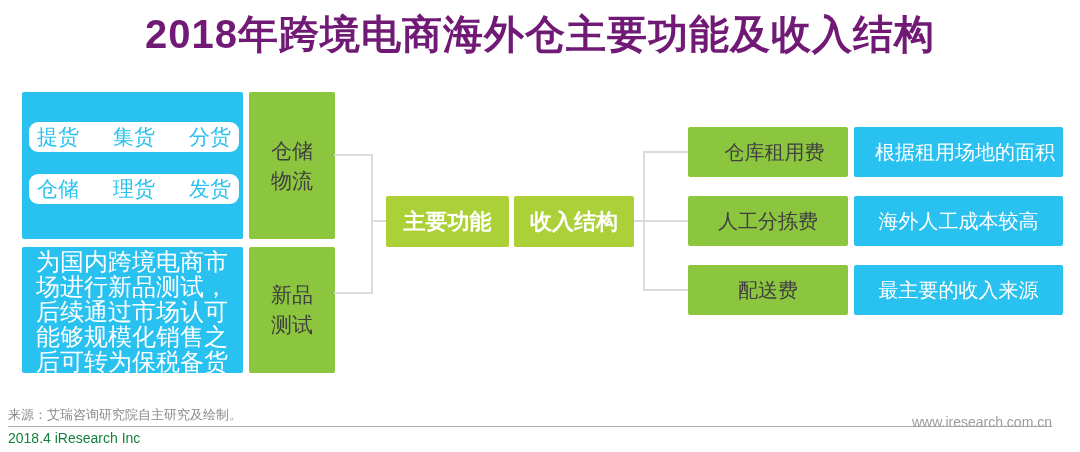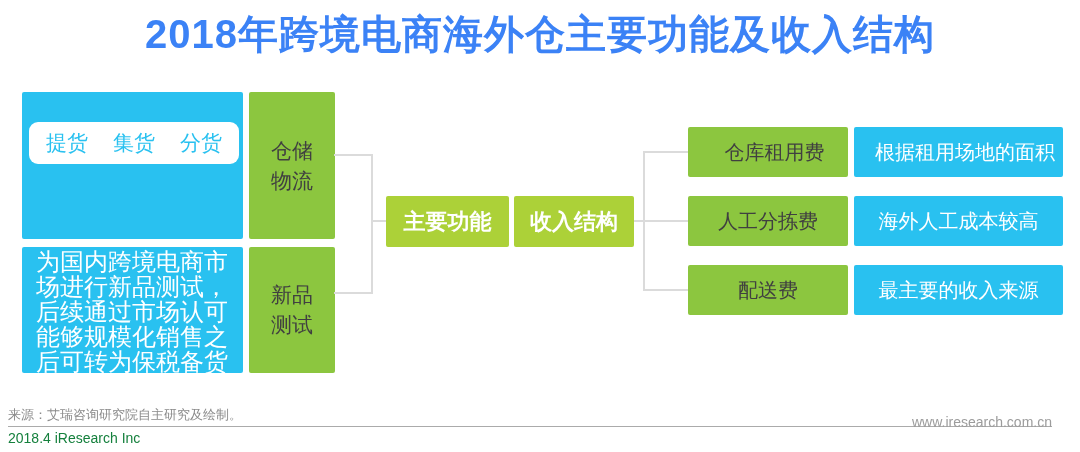--- a/index.html
+++ b/index.html
@@ -2,35 +2,35 @@
 <html><head>
 <meta charset="utf-8">
 <style>
   html,body{margin:0;padding:0;}
   body{
     width:1080px;height:452px;position:relative;background:#ffffff;
     font-family:"Liberation Sans",sans-serif;overflow:hidden;
   }
   .title{
     position:absolute;top:10px;left:0;width:1080px;text-align:center;
-    font-size:40px;line-height:48px;font-weight:bold;color:#3b82f6;
+    font-size:40px;line-height:48px;font-weight:bold;color:#701a75;
     letter-spacing:1px;
   }
   .box{position:absolute;box-sizing:border-box;border-radius:2px;}
   .cyan{background:#29c1f0;color:#ffffff;}
   .green{background:#8cc63f;color:#404040;}
   .cgreen{background:#acd138;color:#ffffff;}
   .center-flex{display:flex;align-items:center;justify-content:center;text-align:center;}
 
   
   .pills-box{left:22px;top:92px;width:221px;height:147px;}
   .pill{
-    position:absolute;left:7px;width:210px;height:42px;background:#ffffff;
+    position:absolute;left:7px;width:210px;height:30px;background:#ffffff;
     border-radius:9px;display:flex;justify-content:space-between;align-items:center;
-    padding:0 17px;box-sizing:border-box;color:#29c1f0;font-size:21px;
+    padding:0 8px;box-sizing:border-box;color:#29c1f0;font-size:21px;
   }
   .pill-1{top:30px;}
   .pill-2{top:82px;}
   .wl-box{left:249px;top:92px;width:86px;height:147px;font-size:21px;line-height:30px;}
   .wl-box .wrap2,.npt-box .wrap2{width:44px;word-break:break-all;text-align:center;}
   .desc-box{
     left:22px;top:247px;width:221px;height:126px;
     font-size:24px;line-height:25px;padding:2px 14px 0 14px;
   }
   .npt-box{left:249px;top:247px;width:86px;height:126px;font-size:21px;line-height:30px;}
@@ -58,20 +58,25 @@
 </head>
 <body>
 
 <div class="title">2018年跨境电商海外仓主要功能及收入结构</div>
 
 <div class="box cyan pills-box">
   <div class="pill pill-1">
     <span>提货</span>
     <span>集货</span>
     <span>分货</span>
+  </div>
+  <div class="pill pill-2">
+    <span>仓储</span>
+    <span>理货</span>
+    <span>发货</span>
   </div>
 </div>
 
 <div class="box green wl-box center-flex">
   <span class="wrap2">仓储物流</span>
 </div>
 
 <div class="box cyan desc-box">
   <span>为国内跨境电商市场进行新品测试，后续通过市场认可能够规模化销售之后可转为保税备货模式</span>
 </div>

